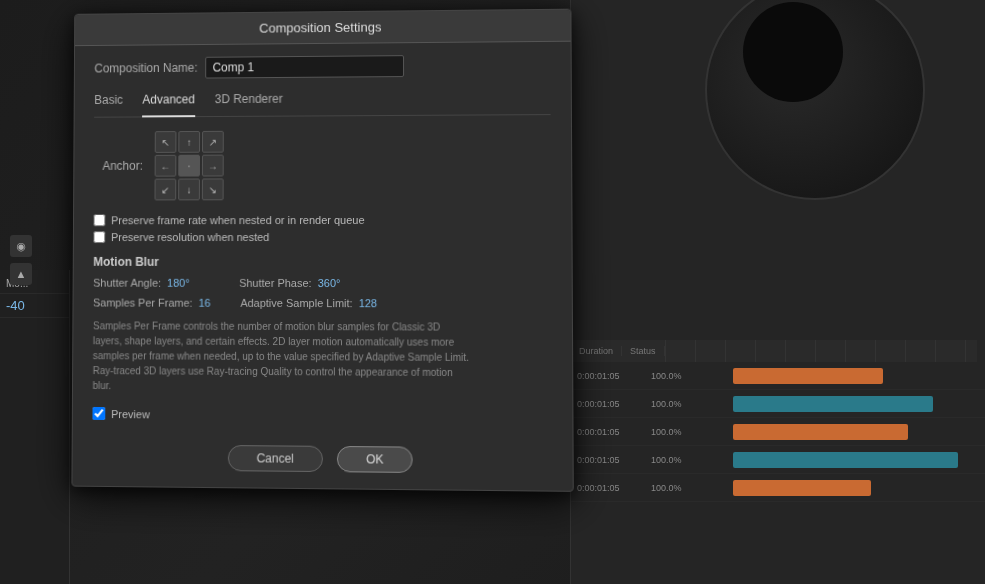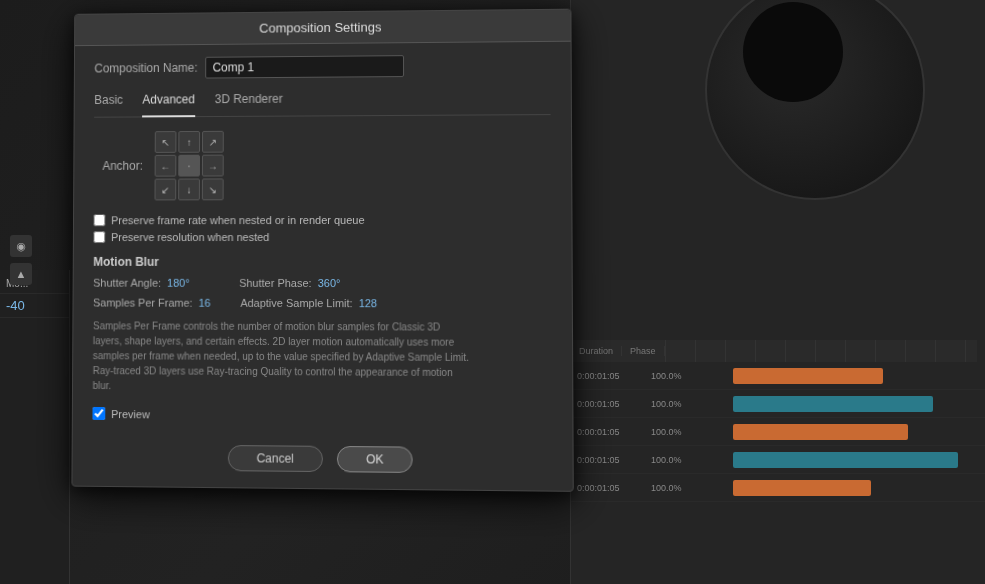--- a/index.html
+++ b/index.html
@@ -304,21 +304,21 @@
 
 <div class="bg-panel"></div>
 
 <div class="bg-right">
   <div class="bg-circle">
     <div class="bg-dark-spot"></div>
   </div>
 
   <div style="position:absolute; top:340px; left:0; right:8px; height:22px; background:#2a2a2a; display:flex; align-items:center;">
     <span style="font-size:9px; color:#777; padding:0 8px; border-right:1px solid #333;">Duration</span>
-    <span style="font-size:9px; color:#777; padding:0 8px; border-right:1px solid #333;">Phase</span>
+    <span style="font-size:9px; color:#777; padding:0 8px; border-right:1px solid #333;">Status</span>
     <div style="flex:1; background:repeating-linear-gradient(90deg, #333 0px, #333 1px, transparent 1px, transparent 30px); height:100%;"></div>
   </div>
 
   <div style="position:absolute; top:362px; left:0; right:0; bottom:0; overflow:hidden;">
 
     <div style="height:28px; display:flex; align-items:center; border-bottom:1px solid #2a2a2a; position:relative;">
       <span style="font-size:9px; color:#888; padding:0 6px; width:80px;">0:00:01:05</span>
       <span style="font-size:9px; color:#888; width:50px;">100.0%</span>
       <div style="position:absolute; left:160px; right:0; height:100%; display:flex; align-items:center; padding: 4px 2px;">
         <div style="height:16px; width:60%; background:#c96a32; border-radius:2px;"></div>

